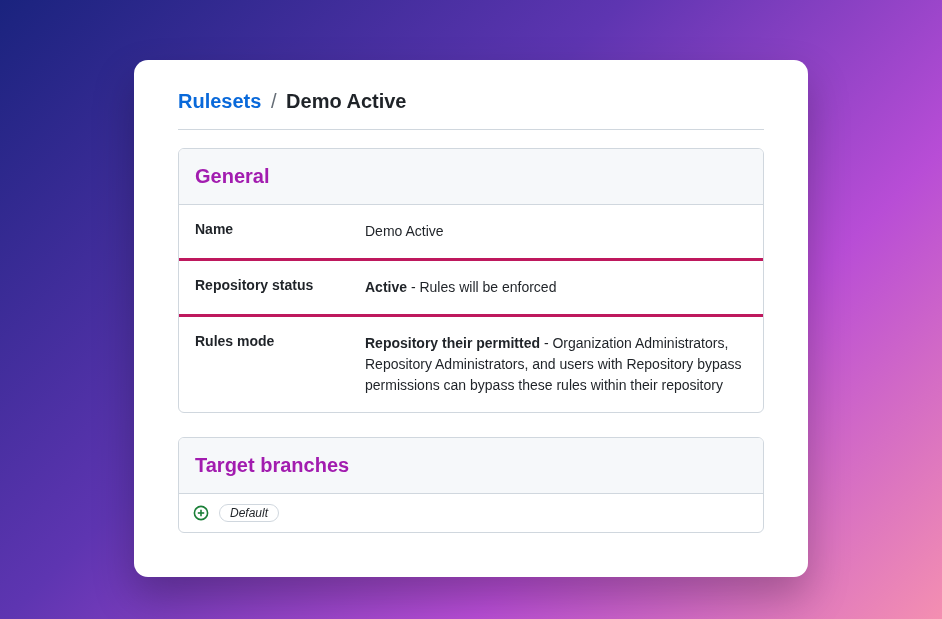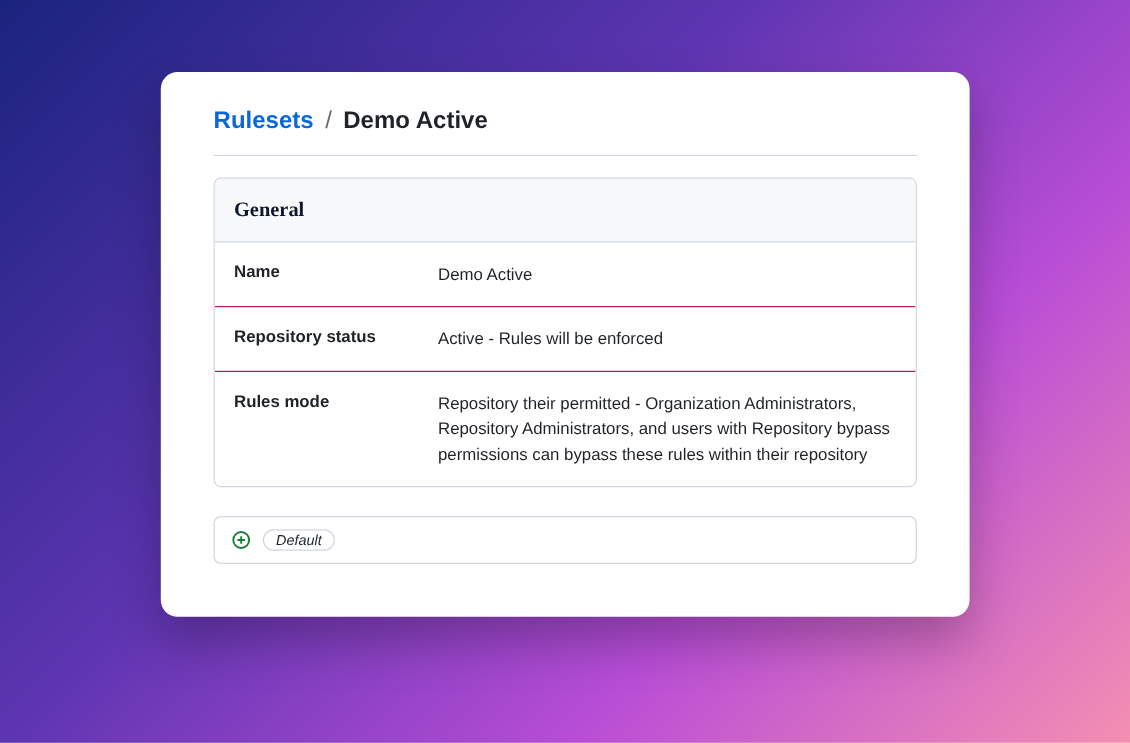--- a/index.html
+++ b/index.html
@@ -44,43 +44,42 @@
   .panel {
     border: 1px solid #d0d7de;
     border-radius: 6px;
     overflow: hidden;
     margin-bottom: 24px;
   }
   .panel-header {
     background: #f6f8fa;
     padding: 16px;
     font-weight: 600;
-    font-size: 17px;
-    color: #0f172a;
+    font-size: 20px;
+    color: #a21caf;
     border-bottom: 1px solid #d0d7de;
-    font-family: Liberation Serif, serif;
   }
   .row {
     display: flex;
     padding: 16px;
-    border-bottom: 1px solid #be185d;
+    border-bottom: 3px solid #be185d;
     font-size: 14px;
     color: #1f2328;
   }
   .row:last-child { border-bottom: none; }
   .row-label {
     width: 170px;
     flex-shrink: 0;
     font-weight: 600;
   }
   .row-value {
     flex: 1;
     line-height: 1.5;
   }
-  .row-value .strong { font-weight: 400; }
+  .row-value .strong { font-weight: 700; }
   .branch-row {
     display: flex;
     align-items: center;
     padding: 10px 14px;
     gap: 10px;
     font-style: italic;
   }
   .icon-plus {
     width: 16px;
     height: 16px;
@@ -127,20 +126,21 @@
 
     <div class="row">
       <div class="row-label">Rules mode</div>
       <div class="row-value">
         <span class="strong">Repository their permitted</span><span> - Organization Administrators, Repository Administrators, and users with Repository bypass permissions can bypass these rules within their repository</span>
       </div>
     </div>
   </div>
 
   <div class="panel" style="margin-bottom:0;">
+    <div class="panel-header">Target branches</div>
     <div class="branch-row">
       <svg class="icon-plus" viewBox="0 0 16 16" fill="none" stroke="#1a7f37" stroke-width="1.6">
         <circle cx="8" cy="8" r="6.6"></circle>
         <line x1="8" y1="4.8" x2="8" y2="11.2"></line>
         <line x1="4.8" y1="8" x2="11.2" y2="8"></line>
       </svg>
       <span class="chip">Default</span>
     </div>
   </div>
 

